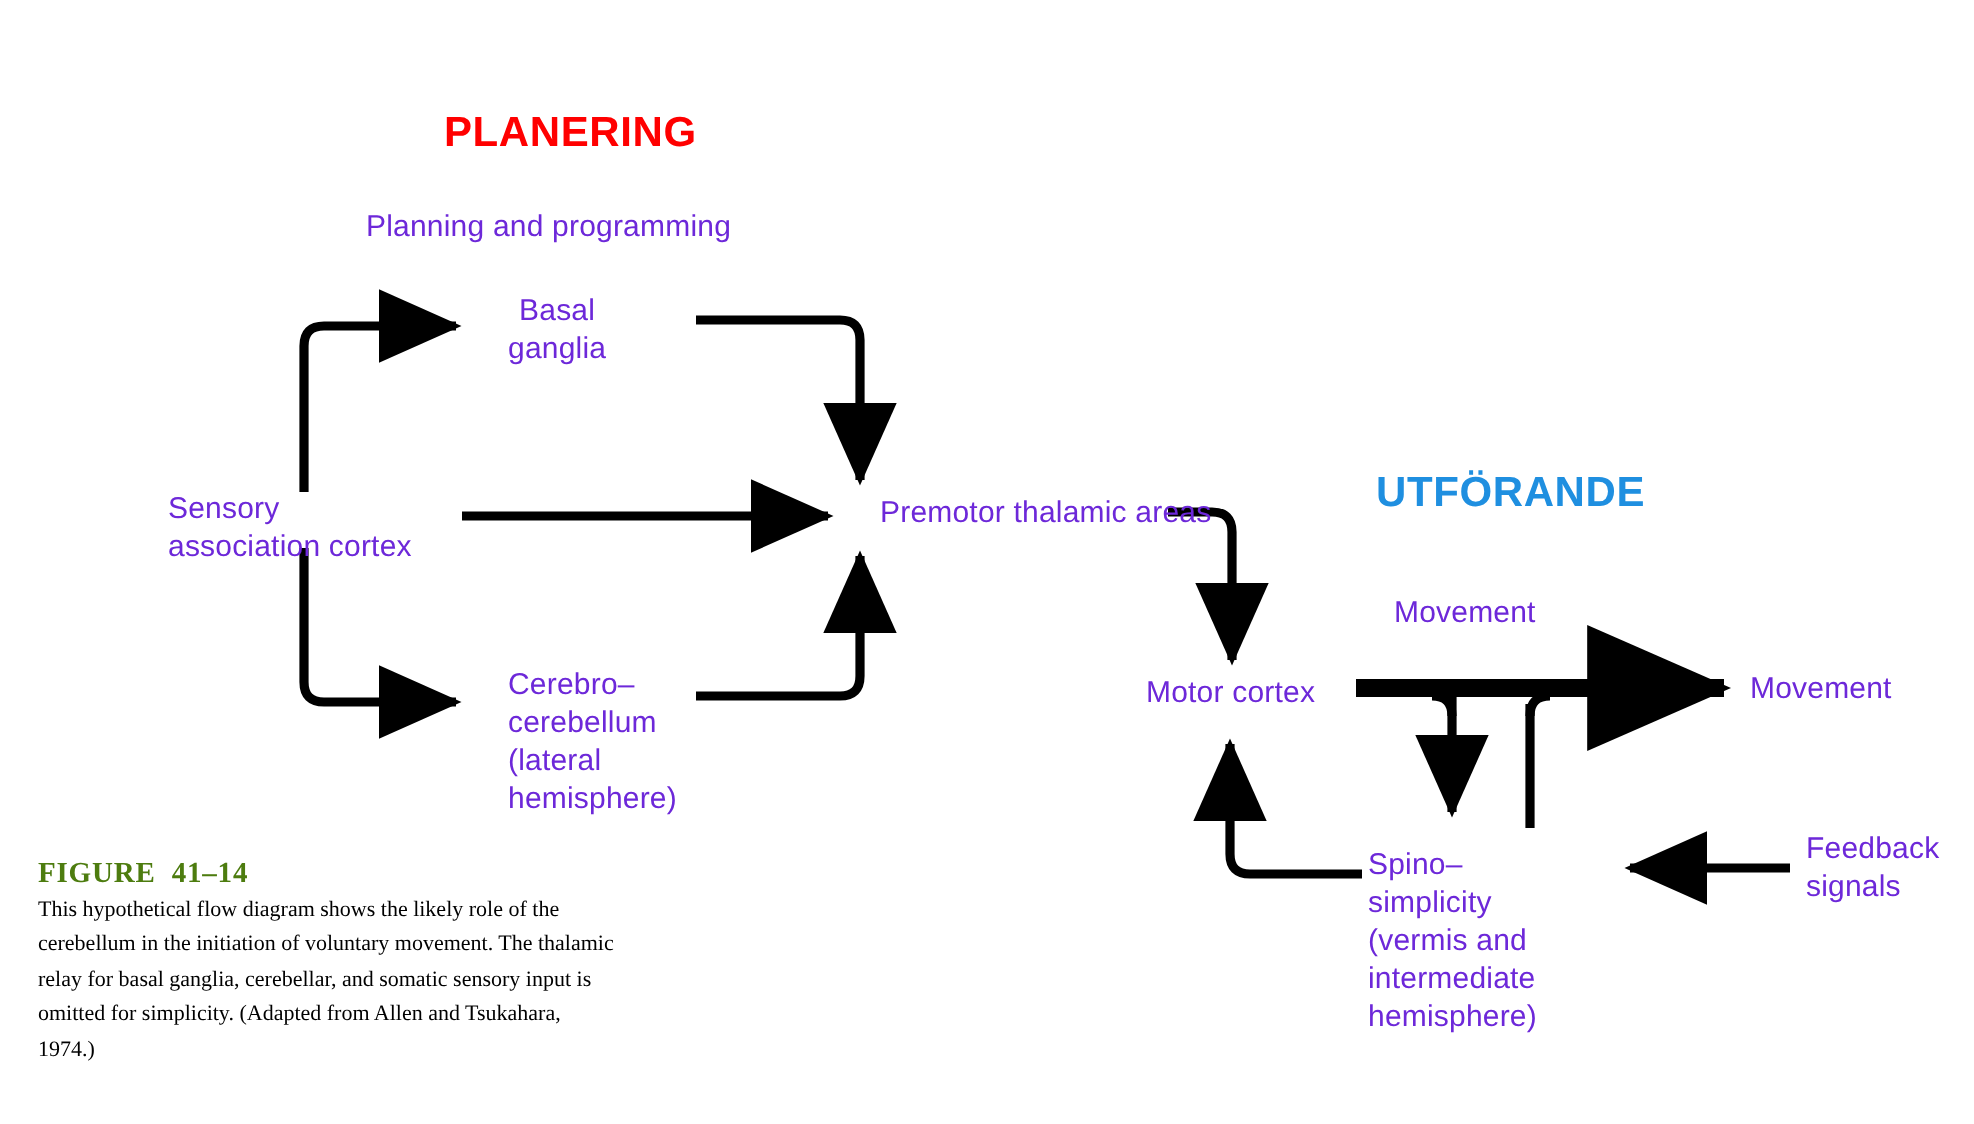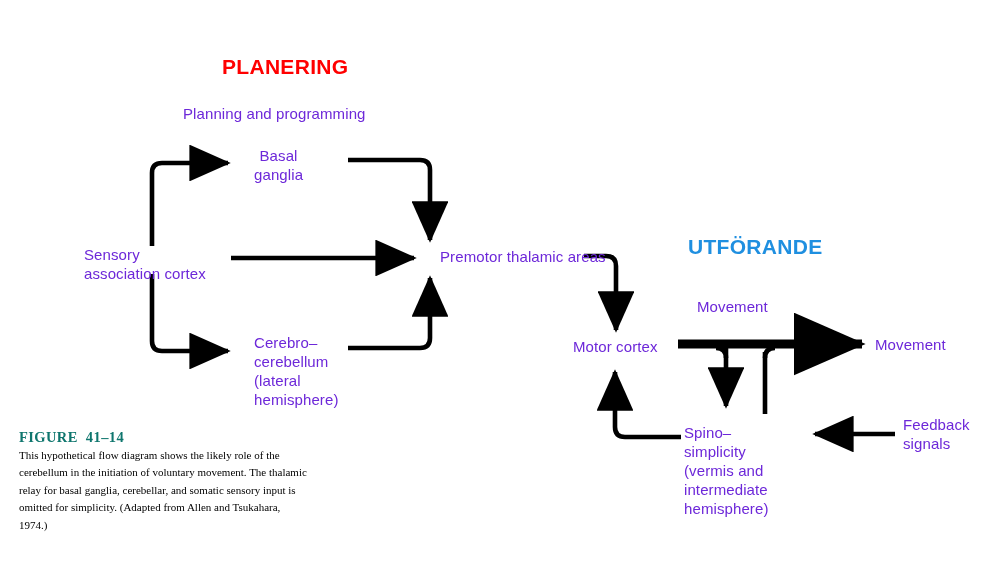--- a/index.html
+++ b/index.html
@@ -48,21 +48,21 @@
     position: absolute;
     left: 19px;
     top: 429px;
     width: 288px;
   }
   #caption-title {
     font-family: "Liberation Serif", serif;
     font-weight: bold;
     font-size: 14.5px;
     letter-spacing: 0.4px;
-    color: #0f766e;
+    color: #4d7c0f;
     margin: 0 0 1px 0;
     white-space: pre;
   }
   #caption-body {
     font-family: "Liberation Serif", serif;
     font-size: 11px;
     line-height: 17.4px;
     color: #000;
     margin: 0;
     text-align: left;

